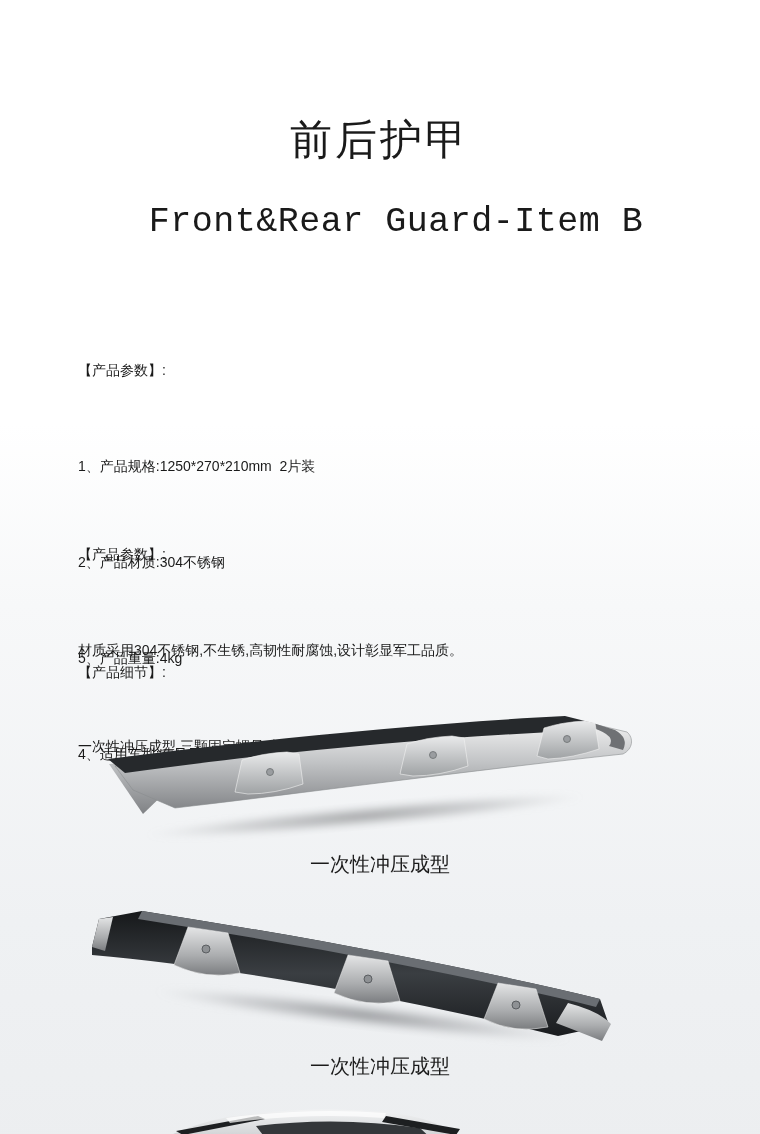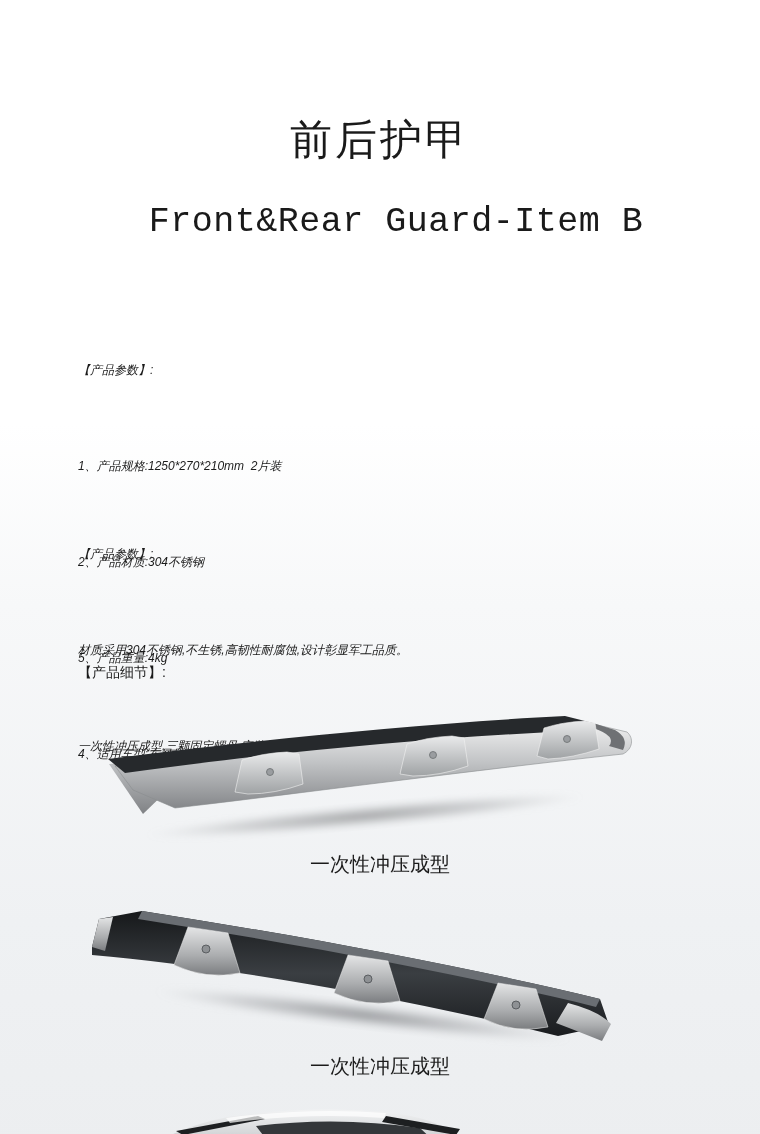--- a/index.html
+++ b/index.html
@@ -19,21 +19,21 @@
     text-align: center; font-size: 42px; font-weight: 500;
     letter-spacing: 3px; line-height: 50px;
   }
   .subtitle {
     position: absolute; top: 184px; left: 16px; width: 100%;
     text-align: center; font-size: 35px; font-weight: 400;
     letter-spacing: 0.5px; line-height: 44px; font-family: Liberation Mono, monospace;
   }
   .block {
     position: absolute; left: 78px; right: 40px;
-    font-size: 12px; line-height: 32px; white-space: pre-wrap; font-style: italic;
+    font-size: 14px; line-height: 32px; white-space: pre-wrap;
   }
   .block-params { top: 274px; }
   .block-reasons { top: 458px; }
   .details-heading { position: absolute; left: 78px; top: 640px; font-size: 14px; line-height: 32px; }
   .fig-svg { position: absolute; display: block; }
   .fig1 { left: 95px;  top: 688px;  width: 560px; height: 148px; }
   .fig2 { left: 78px;  top: 891px;  width: 584px; height: 145px; }
   .car  { left: 138px; top: 1081px; width: 484px; height: 53px; }
   .caption {
     position: absolute; left: 0; width: 100%;

